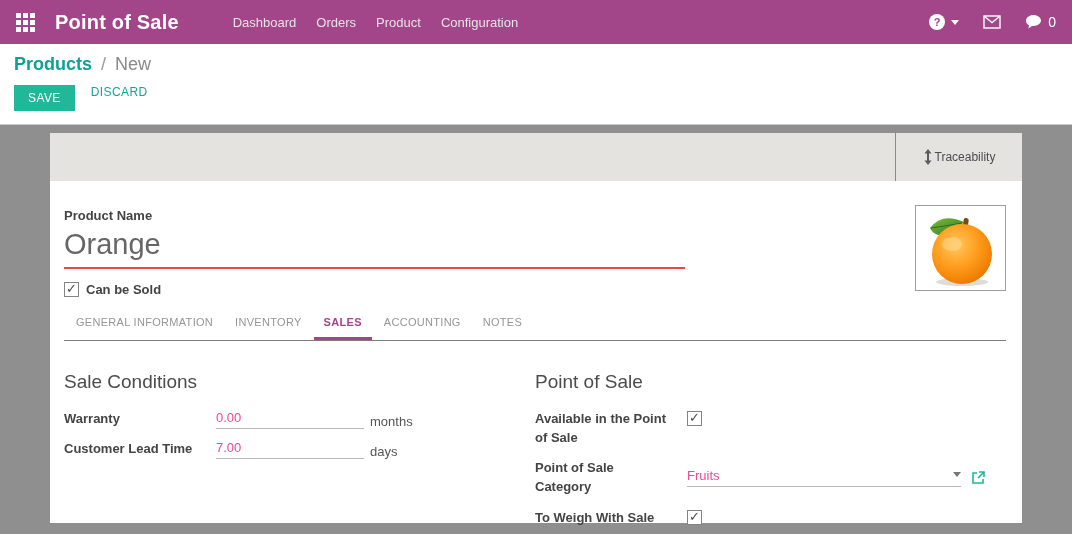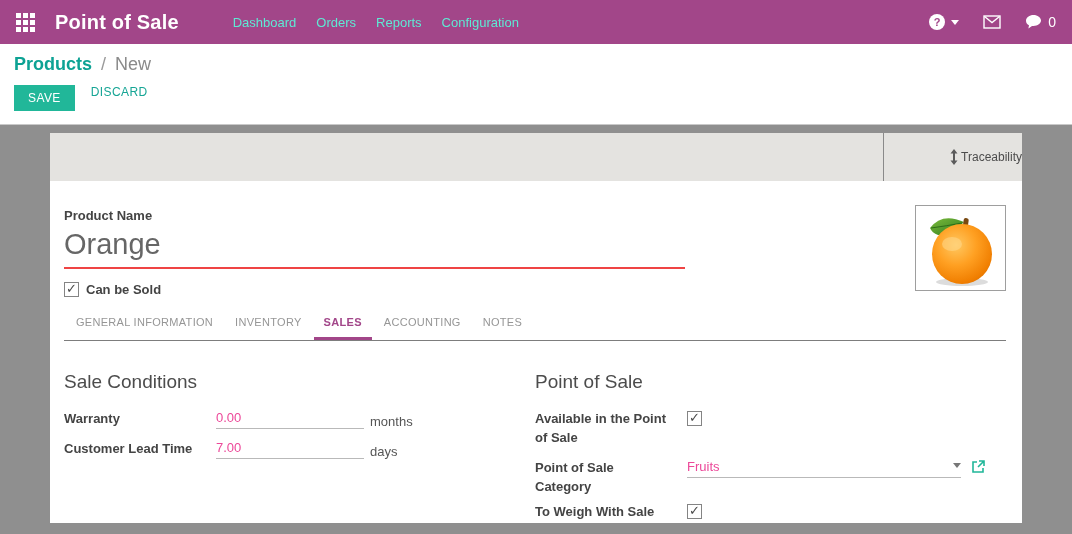--- a/index.html
+++ b/index.html
@@ -8,21 +8,21 @@
   #screen { position:relative; width:1072px; height:534px; background:#8f8f8f; }
 
   
   .topbar { position:absolute; top:0; left:0; width:1072px; height:44px; background:#a24689;
             display:flex; align-items:center; padding:0 16px; color:#fff; }
   .apps-icon { display:grid; grid-template-columns:repeat(3,5px); grid-template-rows:repeat(3,5px);
                gap:2px; cursor:pointer; }
   .apps-icon span { background:#fff; width:5px; height:5px; }
   .brand { font-size:20px; font-weight:700; margin-left:20px; letter-spacing:.2px; cursor:pointer; }
   .nav-menu { display:flex; margin-left:44px; gap:0; }
-  .nav-item { font-size:13px; color:#5eead4; padding:14px 10px; cursor:pointer; }
+  .nav-item { font-size:13px; color:#e5e5e5; padding:14px 10px; cursor:pointer; }
   .topbar-right { margin-left:auto; display:flex; align-items:center; gap:24px; }
   .help-group { display:flex; align-items:center; gap:6px; cursor:pointer; }
   .help-circle { width:16px; height:16px; border-radius:50%; background:#fff; color:#a24689;
                  font-size:11px; font-weight:700; display:flex; align-items:center; justify-content:center; }
   .caret-down { width:0; height:0; border-left:4px solid transparent; border-right:4px solid transparent;
                 border-top:5px solid #fff; }
   .msg-count { color:#fff; font-size:14px; margin-left:6px; }
   .chat-group { display:flex; align-items:center; cursor:pointer; }
 
   
@@ -35,22 +35,22 @@
   .btn-row { margin-top:10px; display:flex; align-items:flex-start; }
   .btn-save { background:#21b799; color:#fff; border:none; font-size:12px; letter-spacing:.4px;
               padding:6px 14px; cursor:pointer; font-family:inherit; }
   .btn-discard { background:none; border:none; color:#16a595; font-size:12px; letter-spacing:.4px;
                  margin-left:16px; cursor:pointer; font-family:inherit; }
 
   
   .canvas { position:absolute; top:126px; left:0; width:1072px; height:408px; background:#8f8f8f; }
   .card { position:absolute; left:50px; top:7px; width:972px; height:390px; background:#fff; }
   .statusbar { height:48px; background:#e4e3e0; display:flex; justify-content:flex-end; }
-  .trace-btn { width:139px; border-left:1px solid #8a8a8a; display:flex; align-items:center;
-               justify-content:flex-end; gap:2px; color:#4c4c4c; font-size:12px; cursor:pointer; }
+  .trace-btn { width:127px; border-left:1px solid #8a8a8a; display:flex; align-items:center;
+               justify-content:center; gap:2px; color:#4c4c4c; font-size:12px; cursor:pointer; }
 
   .card-body { position:relative; padding:27px 16px 0 14px; }
   .image-box { position:absolute; top:24px; right:16px; width:91px; height:86px;
                border:1px solid #9e9e9e; background:#fff; overflow:hidden; cursor:pointer; }
 
   .pname-label { font-size:13px; font-weight:700; color:#444; }
   .pname-input { display:block; border:none; outline:none; width:621px; font-family:inherit;
                  font-size:29px; color:#666; margin-top:5px; padding:0 0 6px 0;
                  border-bottom:2px solid #ef4444; background:transparent; }
   .cansold-row { margin-top:13px; display:flex; align-items:center; gap:7px; cursor:pointer; }
@@ -96,21 +96,21 @@
         <span></span>
         <span></span>
         <span></span>
         <span></span>
         <span></span>
     </div>
     <div class="brand">Point of Sale</div>
     <div class="nav-menu">
       <div class="nav-item">Dashboard</div>
       <div class="nav-item">Orders</div>
-      <div class="nav-item">Reports</div>
+      <div class="nav-item">Product</div>
       <div class="nav-item">Configuration</div>
     </div>
     <div class="topbar-right">
       <div class="help-group">
         <div class="help-circle">?</div>
         <div class="caret-down"></div>
       </div>
       <div style="display:flex;align-items:center;">
         <svg width="18" height="14" viewBox="0 0 18 14">
             <rect x="1" y="1" width="16" height="12" fill="none" stroke="#fff" stroke-width="1.4"></rect>
@@ -214,21 +214,21 @@
           </div>
 
           <div class="group">
             <div class="group-title">Point of Sale</div>
 
             <div class="frow">
               <div class="flabel">Available in the Point of Sale</div>
               <span class="cbox checked" style="margin-top:1px;"></span>
             </div>
 
-            <div class="frow" style="margin-bottom:7px;">
+            <div class="frow" style="margin-bottom:13px;align-items:center;">
               <div class="flabel">Point of Sale Category</div>
               <div class="cat-field underfield">
                 <span>Fruits</span>
                 <span class="cat-caret"></span>
               </div>
               <span class="ext-link">
                 <svg width="15" height="15" viewBox="0 0 15 15">
                   <path d="M6 3 H2 V13 H12 V9" fill="none" stroke="#21b799" stroke-width="1.6"></path>
                   <path d="M8 2 H13 V7 M13 2 L7 8" fill="none" stroke="#21b799" stroke-width="1.6"></path>
                 </svg>

